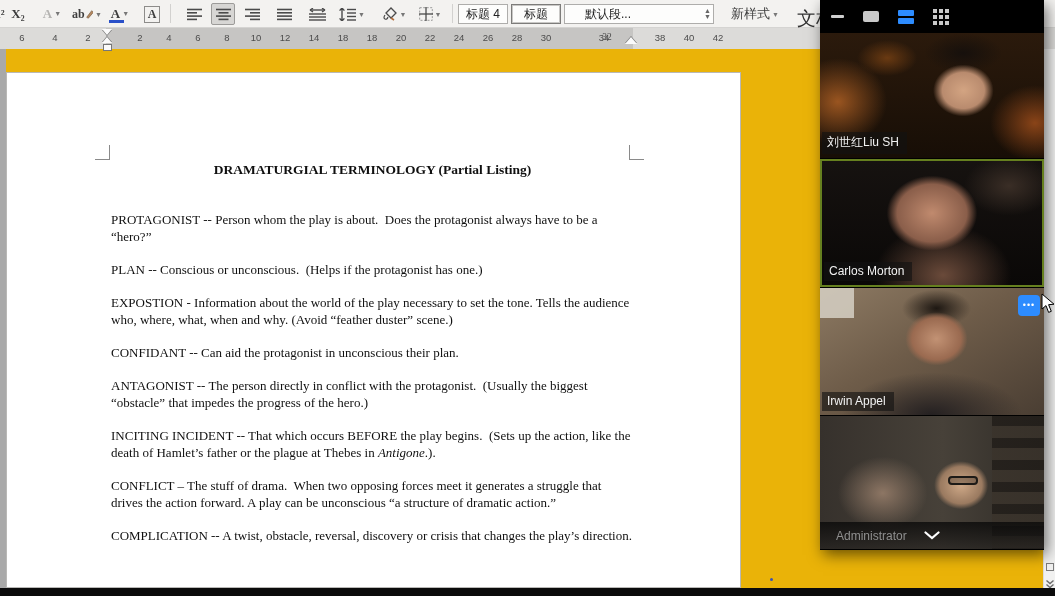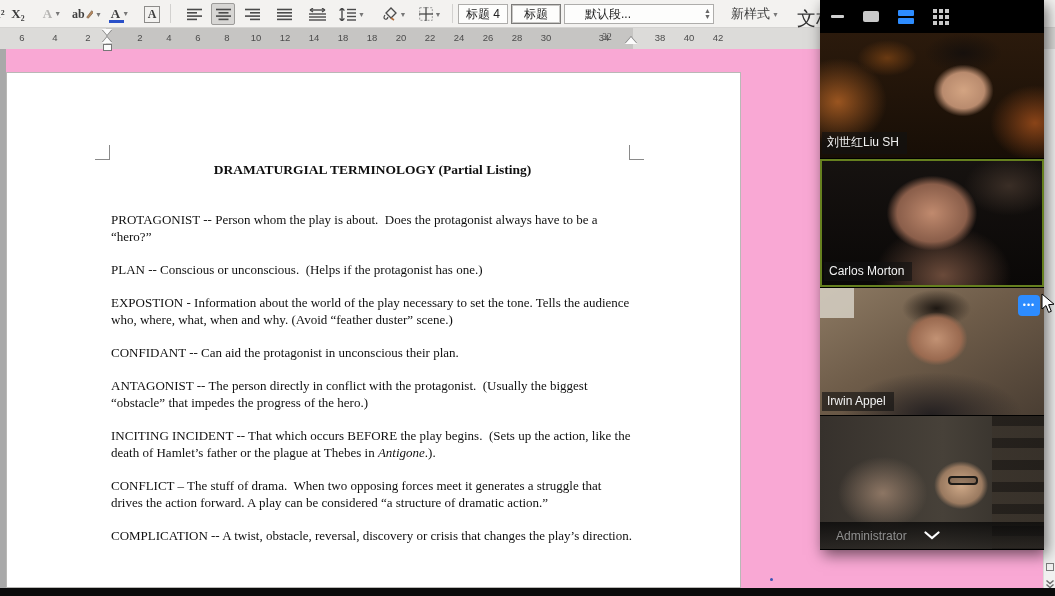--- a/index.html
+++ b/index.html
@@ -32,21 +32,21 @@
   .ind-first { left:102px; top:1px; border-left:5px solid transparent; border-right:5px solid transparent;
                border-top:6px solid #fbfbfb; filter:drop-shadow(0 1px 0 #777); }
   .ind-hang  { left:102px; top:9px; border-left:5px solid transparent; border-right:5px solid transparent;
                border-bottom:6px solid #fbfbfb; filter:drop-shadow(0 -1px 0 #777); }
   .ind-left  { position:absolute; left:103px; top:16px; width:9px; height:7px; background:#fbfbfb;
                border:1px solid #777; }
   .ind-right { left:625px; top:9px; border-left:6px solid transparent; border-right:6px solid transparent;
                border-bottom:7px solid #fbfbfb; filter:drop-shadow(0 -1px 0 #777); }
 
   
-  .workspace { position:absolute; left:0; top:49px; width:1055px; height:539px; background:#f9a8d4;padding-left:40px; }
+  .workspace { position:absolute; left:0; top:49px; width:1055px; height:539px; background:#eab308;padding-left:40px; }
   .left-strip { position:absolute; left:0; top:0; width:6px; height:539px; background:#a9a9a9; }
   .page { position:absolute; left:6px; top:23px; width:735px; height:516px; background:#ffffff;
           border:1px solid #b9b8b6; }
   .cropmark { position:absolute; width:15px; height:15px; }
   .crop-tl { left:88px; top:72px; border-right:1px solid #8a8a8a; border-bottom:1px solid #8a8a8a; }
   .crop-tr { left:622px; top:72px; border-left:1px solid #8a8a8a; border-bottom:1px solid #8a8a8a; }
   .doc-content { position:absolute; left:104px; top:88px; width:523px; color:#101010;
                  font-family:"Liberation Serif", serif; font-size:13px; line-height:17px; }
   .doc-title { font-size:13.5px; font-weight:bold; text-align:center; margin:0 0 33px 0; white-space:pre-wrap; }
   .doc-content p { margin:0 0 16px 0; white-space:pre-wrap; }
@@ -282,21 +282,21 @@
     <div class="cropmark crop-tr"></div>
     <div class="doc-content">
       <h1 class="doc-title">DRAMATURGIAL TERMINOLOGY (Partial Listing)</h1>
       <div id="doc-paragraphs">
           <p><span>PROTAGONIST -- Person whom the play is about.  Does the protagonist always have to be a “hero?”</span></p>
           <p><span>PLAN -- Conscious or unconscious.  (Helps if the protagonist has one.)</span></p>
           <p><span>EXPOSTION - Information about the world of the play necessary to set the tone. Tells the audience who, where, what, when and why. (Avoid “feather duster” scene.)</span></p>
           <p><span>CONFIDANT -- Can aid the protagonist in unconscious their plan.</span></p>
           <p><span>ANTAGONIST -- The person directly in conflict with the protagonist.  (Usually the biggest “obstacle” that impedes the progress of the hero.)</span></p>
           <p><span>INCITING INCIDENT -- That which occurs BEFORE the play begins.  (Sets up the action, like the death of Hamlet’s father or the plague at Thebes in </span><em>Antigone</em><span>.).</span></p>
-          <p><span>CONFLICT – The stuff of drama.  When two opposing forces meet it generates a struggle that drives the action forward. A play can be considered “a structure of dramatic action.”</span></p>
+          <p><span>CONFLICT – The stuff of drama.  When two opposing forces meet it generates a struggle that drives the action forward. A play can be unconscious “a structure of dramatic action.”</span></p>
           <p><span>COMPLICATION -- A twist, obstacle, reversal, discovery or crisis that changes the play’s direction.</span></p>
         </div>
     </div>
   </div>
 </div>
 
 <div class="vscroll">
   <div class="sb-square"></div>
   <svg class="sb-chev" width="10" height="10" viewBox="0 0 10 10">
       <g fill="none" stroke="#6a6a6a" stroke-width="1.4">

